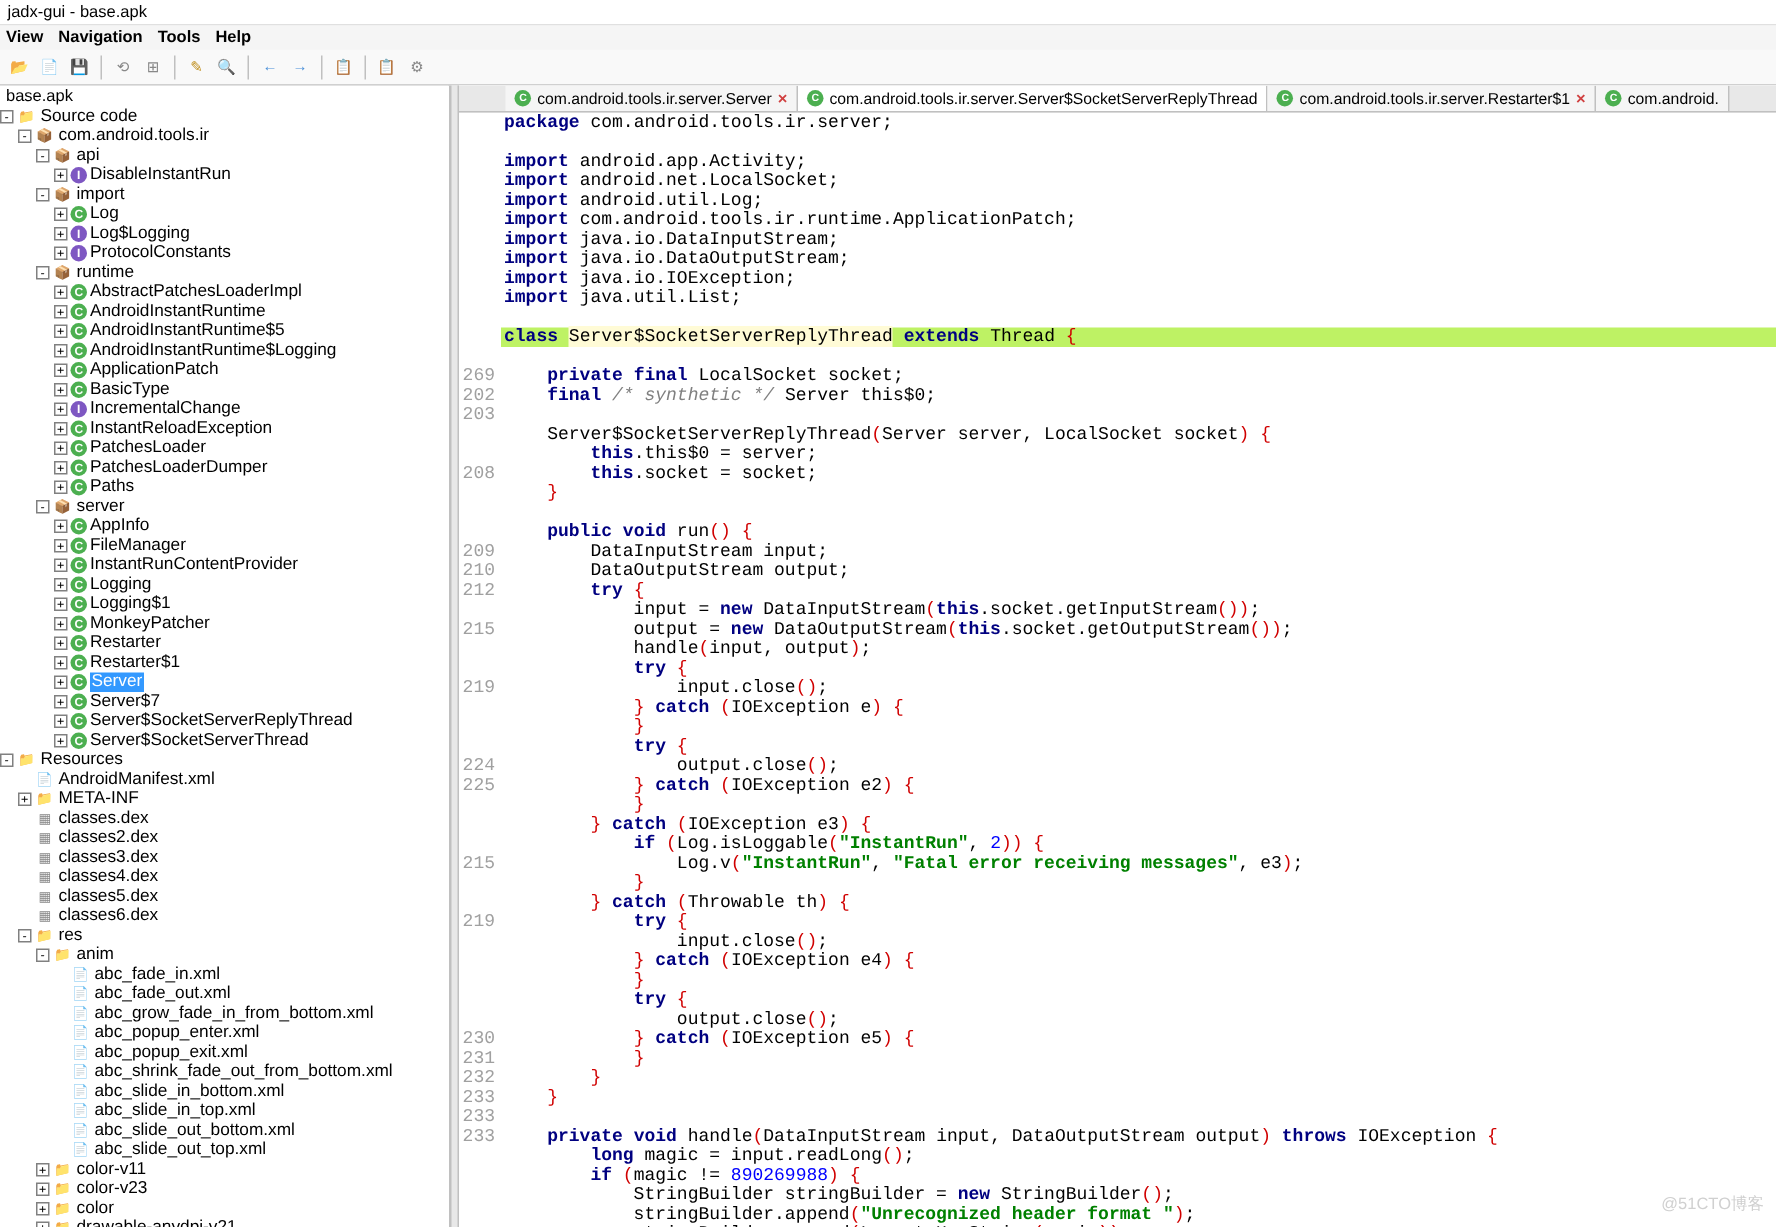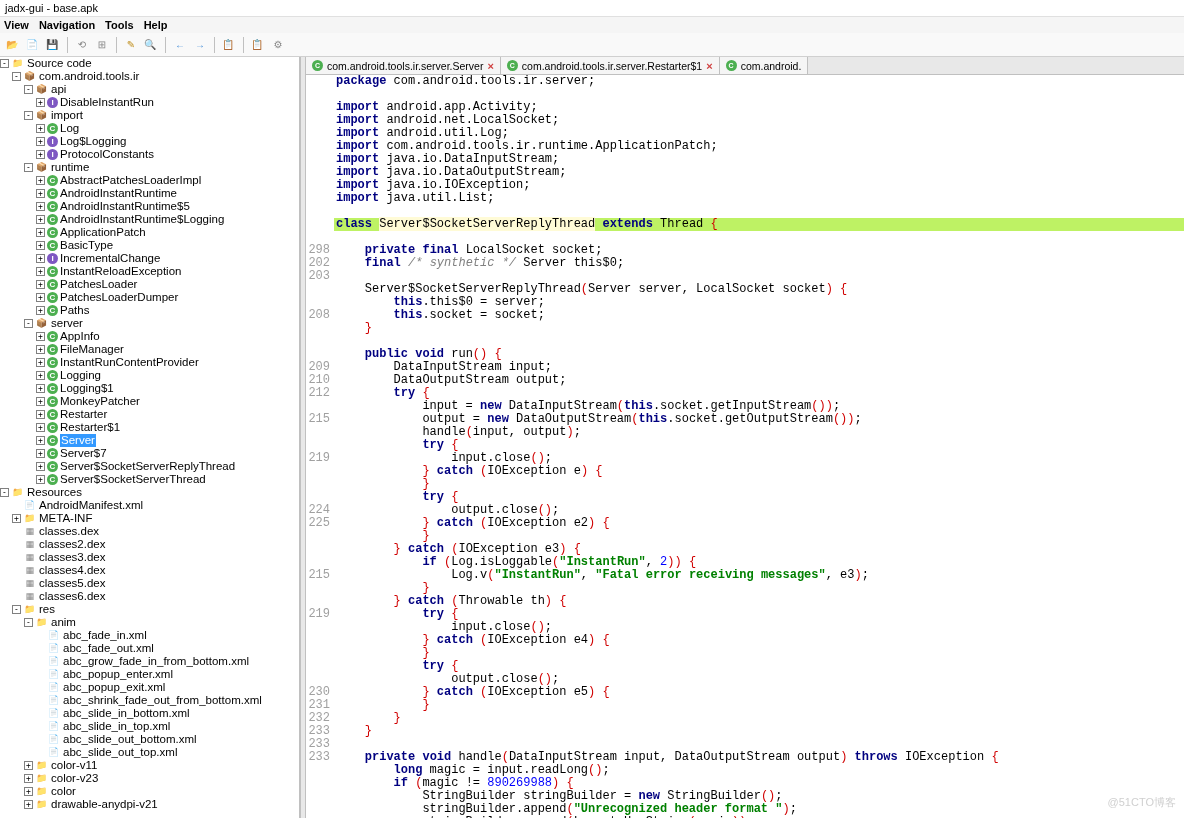--- a/index.html
+++ b/index.html
@@ -20,21 +20,21 @@
 .ico { width:14px; height:12px; display:inline-flex; align-items:center; justify-content:center; margin-right:2px; font-size:9px; }
 .folder-ico { color:#d4a017; }
 .pkg-ico { color:#c09020; }
 .class-ico { background:#4caf50; color:#fff; border-radius:50%; width:11px; height:11px; font-size:8px; font-weight:bold;}
 .iface-ico { background:#7e57c2; color:#fff; border-radius:50%; width:11px; height:11px; font-size:8px; font-weight:bold;}
 .file-ico { color:#888; }
 .xml-ico { color:#d4a017; }
 .sel { background:#3399ff; color:#fff; padding:0 1px;}
 .splitter { width:6px; background:#e8e8e8; cursor:ew-resize; border-left:1px solid #c0c0c0; border-right:1px solid #c0c0c0;}
 .editor-area { flex:1; display:flex; flex-direction:column; background:#fff; overflow:hidden;}
-.tabs { display:flex; background:#e8e8e8; border-bottom:1px solid #c0c0c0; height:18px; font-size:10.5px; overflow:hidden;}
+.tabs { display:flex; background:#e8e8e8; border-bottom:1px solid #c0c0c0; height:18px; font-size:10.5px; overflow:hidden;justify-content:center;}
 .tab { display:flex; align-items:center; padding:0 6px; gap:4px; background:#f5f5f5; border-right:1px solid #c0c0c0; cursor:default; white-space:nowrap;}
 .tab.active { background:#fff; }
 .tab-ico { width:11px; height:11px; background:#4caf50; border-radius:50%; color:#fff; display:inline-flex; align-items:center; justify-content:center; font-size:7px; font-weight:bold;}
 .tab-close { color:#d04040; font-weight:bold; font-size:11px; }
 .code-wrap { flex:1; display:flex; overflow:auto; background:#fff; font-family: Consolas, "Courier New", monospace; font-size:12px; line-height:13px;}
 .gutter { width:30px; text-align:right; color:#a0a0a0; padding-right:6px; background:#fff; flex-shrink:0;}
 .code { flex:1; white-space:pre; color:#000; }
 .kw { color:#000080; font-weight:bold; }
 .str { color:#008000; font-weight:bold; }
 .cmt { color:#808080; font-style:italic; }
@@ -71,20 +71,21 @@
   <span class="tbtn" style="color:#4a90d9">→</span>
   <span class="sep"></span>
   <span class="tbtn" style="color:#d4a017">📋</span>
   <span class="sep"></span>
   <span class="tbtn" style="color:#888">📋</span>
   <span class="tbtn" style="color:#888">⚙</span>
 </div>
 
 <div class="main">
   <div class="sidebar">
+    <div class="proj-label">base.apk</div>
     <div class="tree" id="tree">
         <div class="tree-row">
           <span class="spacer" style="width:0px"></span>
           <span class="tog">-</span>
           <span class="ico folder-ico">📁</span>
           <span>Source code</span>
         </div>
         <div class="tree-row">
           <span class="spacer" style="width:12px"></span>
           <span class="tog">-</span>
@@ -430,20 +431,24 @@
       </div>
   </div>
   <div class="splitter"></div>
   <div class="editor-area">
     <div class="tabs">
       <div class="tab">
           <span class="tab-ico">C</span>
           <span>com.android.tools.ir.server.Server</span>
           <span class="tab-close">×</span>
         </div>
+      <div class="tab active">
+          <span class="tab-ico">C</span>
+          <span>com.android.tools.ir.server.Server$SocketServerReplyThread</span>
+        </div>
       <div class="tab">
           <span class="tab-ico">C</span>
           <span>com.android.tools.ir.server.Restarter$1</span>
           <span class="tab-close">×</span>
         </div>
       <div class="tab">
           <span class="tab-ico">C</span>
           <span>com.android.</span>
         </div>
     </div>
@@ -455,21 +460,21 @@
           <div>&nbsp;</div>
           <div>&nbsp;</div>
           <div>&nbsp;</div>
           <div>&nbsp;</div>
           <div>&nbsp;</div>
           <div>&nbsp;</div>
           <div>&nbsp;</div>
           <div>&nbsp;</div>
           <div>&nbsp;</div>
           <div>&nbsp;</div>
-          <div>298</div>
+          <div>269</div>
           <div>202</div>
           <div>203</div>
           <div>&nbsp;</div>
           <div>&nbsp;</div>
           <div>208</div>
           <div>&nbsp;</div>
           <div>&nbsp;</div>
           <div>&nbsp;</div>
           <div>209</div>
           <div>210</div>

